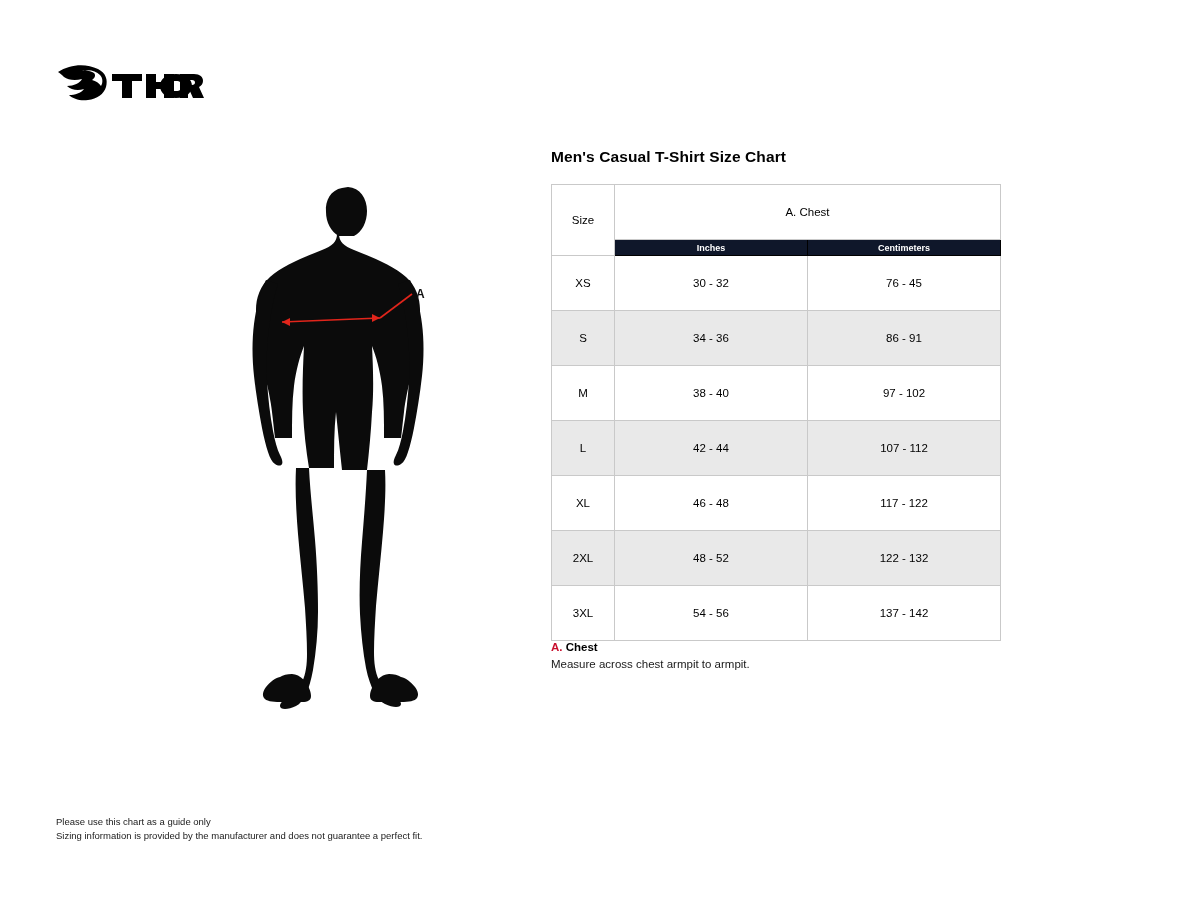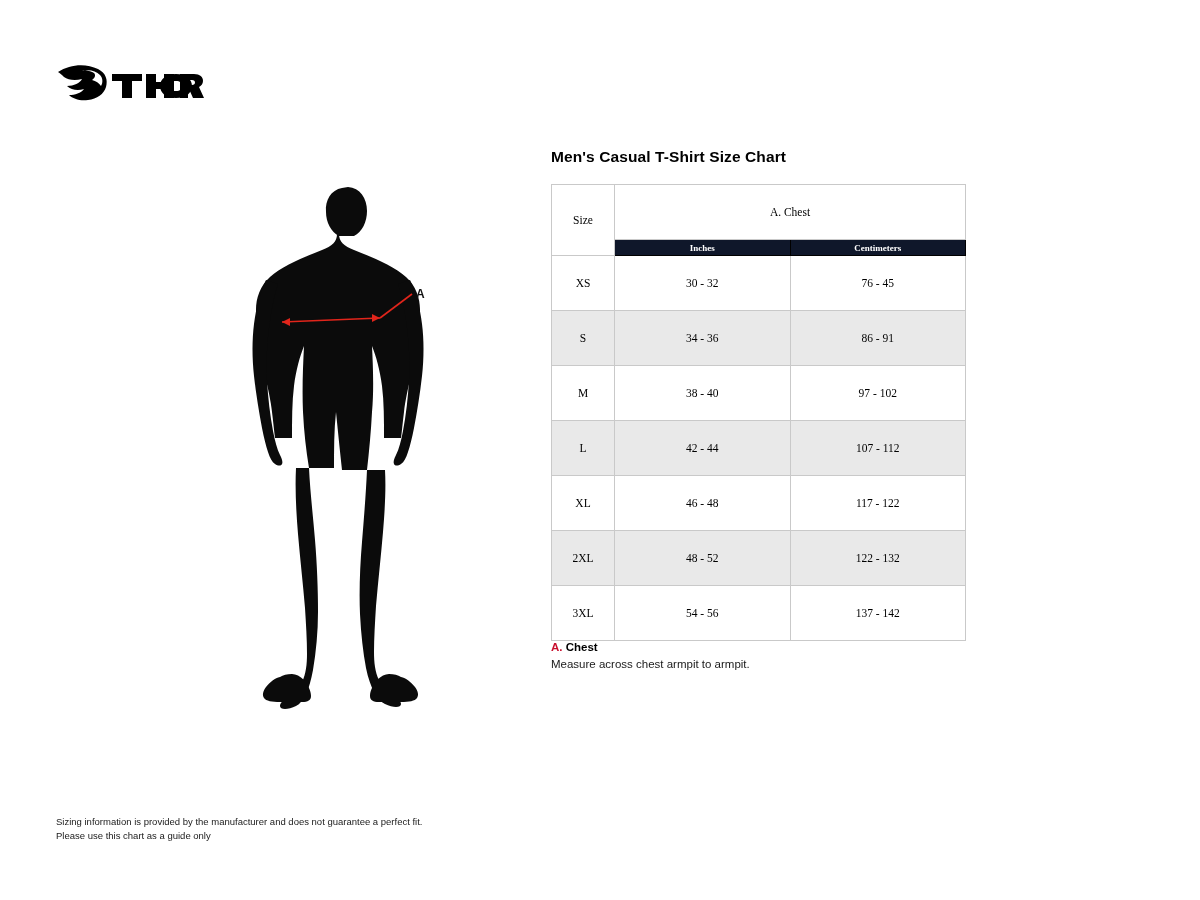--- a/index.html
+++ b/index.html
@@ -44,23 +44,22 @@
 
   .chart-title {
     font-size: 15.5px;
     font-weight: bold;
     letter-spacing: .1px;
     margin: 0 0 18px 0;
   }
 
   table.size-table {
     border-collapse: collapse;
-    width: 415px;
+    width: 450px;
     table-layout: fixed;
-    font-family: Liberation Serif, serif;
   }
   table.size-table td, table.size-table th {
     border: 1px solid #c9c9c9;
     text-align: center;
     font-size: 11.5px;
     font-weight: normal;
     padding: 0;
     height: 54px;
     vertical-align: middle;
     background: #ffffff;
@@ -225,15 +224,15 @@
   </table>
 
   <p class="measure-label">
     <span class="letter">A.</span>
     <span>Chest</span>
   </p>
   <p class="measure-text">Measure across chest armpit to armpit.</p>
 </div>
 
 <div id="footer">
+  <div>Please use this chart as a guide only</div>
   <div>Sizing information is provided by the manufacturer and does not guarantee a perfect fit.</div>
-  <div>Please use this chart as a guide only</div>
 </div>
 
 </body></html>

